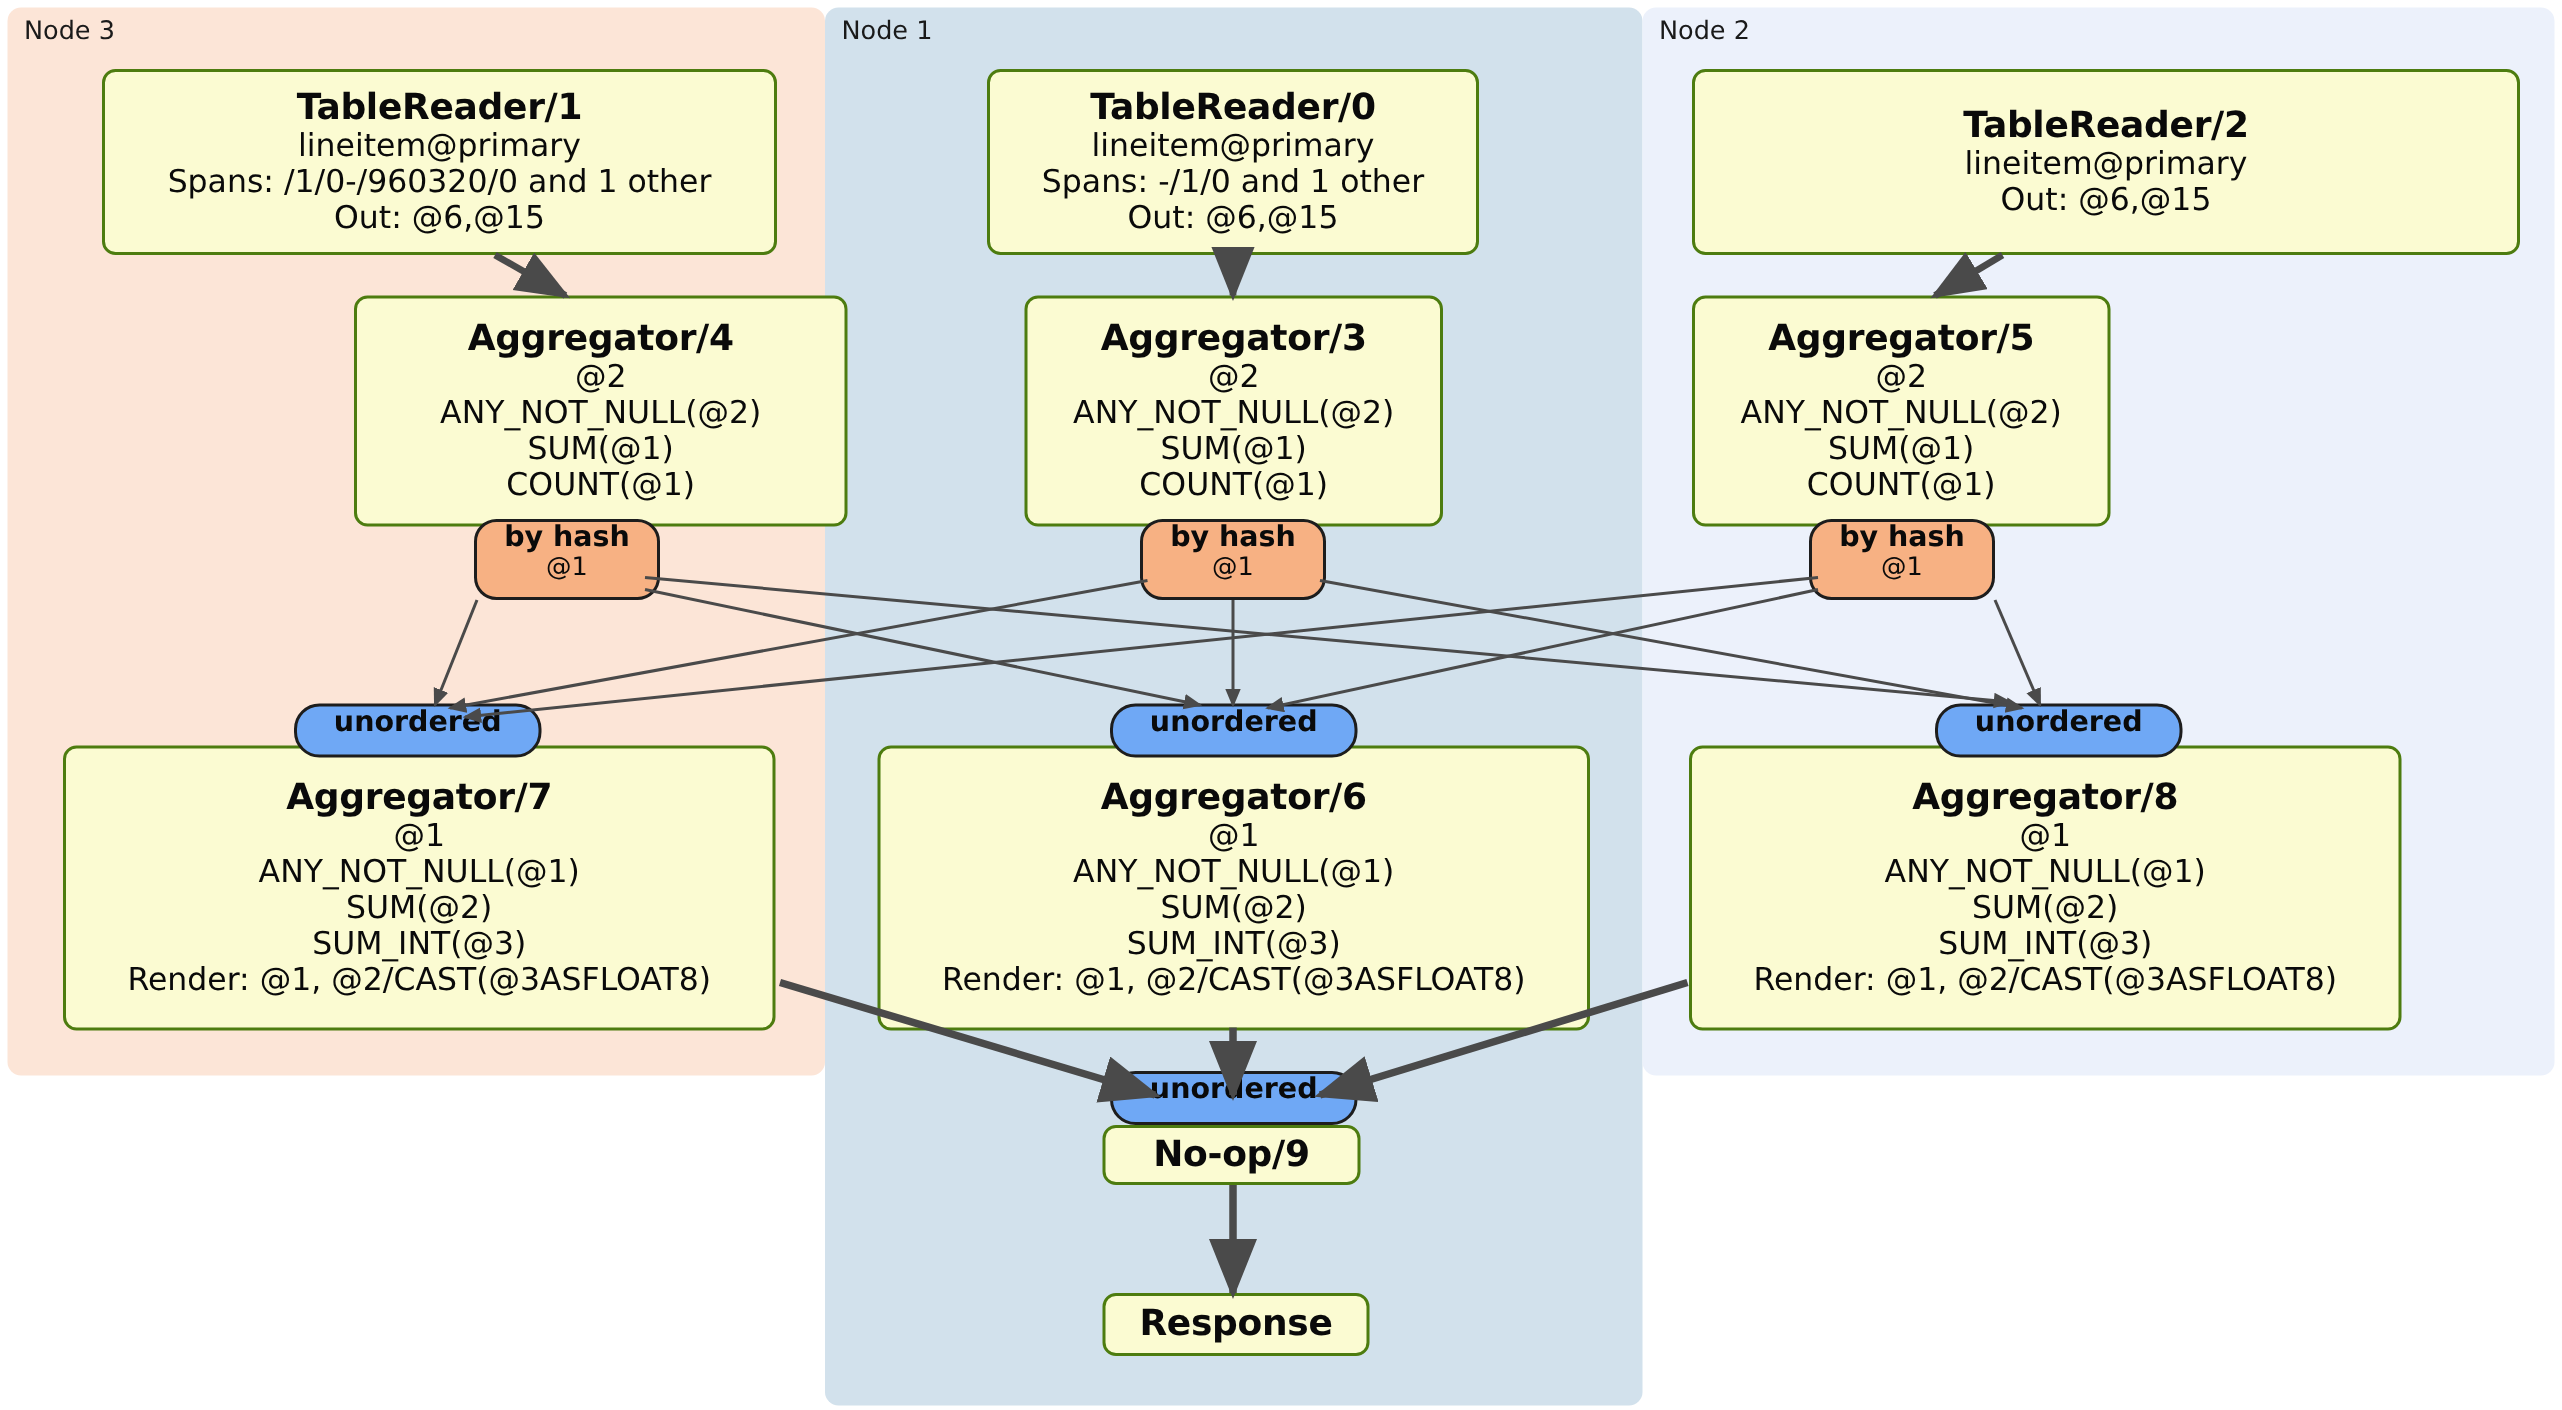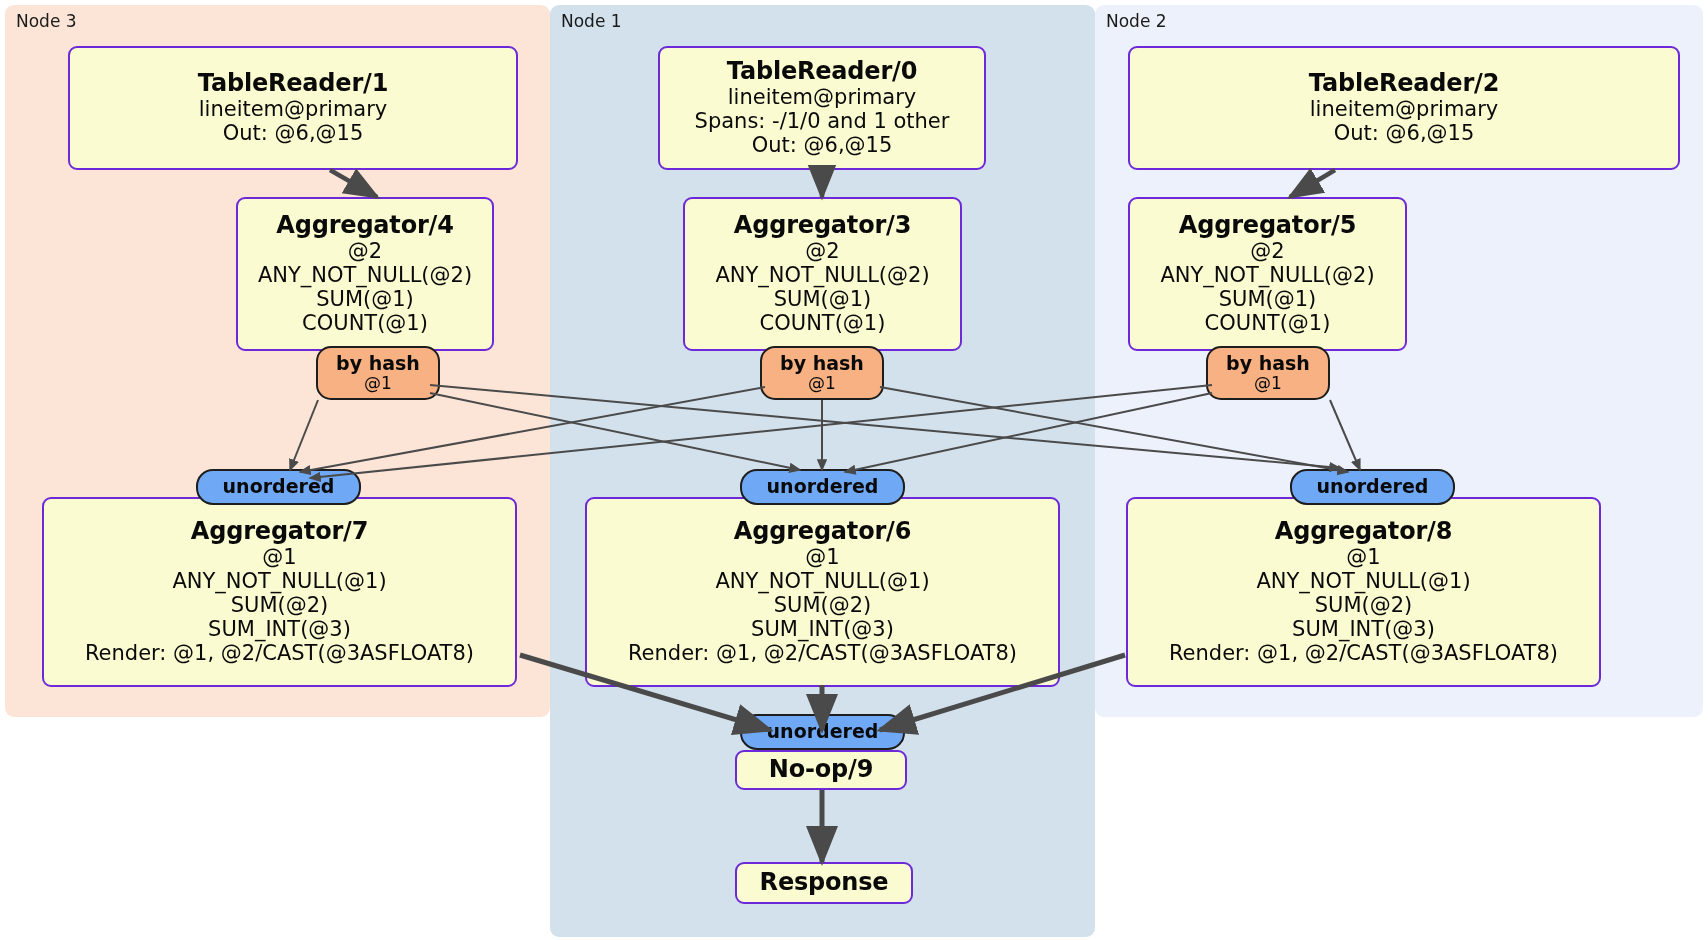--- a/index.html
+++ b/index.html
@@ -14,33 +14,33 @@
     position:absolute;border-radius:9px;
   }
   .node-panel .node-label{
     position:absolute;left:11px;top:6px;
     font-size:17px;color:#1a1a1a;white-space:nowrap;
   }
 
   
   .proc{
     position:absolute;box-sizing:border-box;
-    background:#fbfbd2;border:2px solid #6d28d9;border-radius:9px;
+    background:#fbfbd2;border:2px solid #4d7c0f;border-radius:9px;
     text-align:center;color:#0a0a0a;
     display:flex;flex-direction:column;justify-content:center;align-items:center;
     line-height:1.14;
   }
   .proc .title{font-weight:bold;font-size:24px;letter-spacing:-0.2px;}
   .proc .ln{font-size:21px;white-space:nowrap;}
 
   .pill{
     position:absolute;box-sizing:border-box;
     border:2px solid #1d1d1d;border-radius:17px;
     text-align:center;color:#0a0a0a;
-    display:flex;flex-direction:column;justify-content:center;align-items:center;
+    display:flex;flex-direction:column;align-items:center;
     line-height:1.12;
   }
   .pill.hash{background:#f7b183;border-radius:15px;}
   .pill.unordered{background:#6fa8f5;}
   .pill .ptitle{font-weight:bold;font-size:19px;}
   .pill .psub{font-size:17px;}
 
   
   .layer-panels{z-index:1;}
   .layer-edges{z-index:2;}
@@ -96,37 +96,38 @@
     <path d="M 1125 655 L 880 730" stroke="#4a4a4a" stroke-width="5" fill="none" marker-end="url(#ah)"></path>
 
     <path d="M 822 790 L 822 862" stroke="#4a4a4a" stroke-width="5" fill="none" marker-end="url(#ah)"></path>
   </svg>
 
   <div class="layer-boxes">
 
     <div class="proc" style="left:68px;top:46px;width:450px;height:124px;">
       <div class="title">TableReader/1</div>
       <div class="ln">lineitem@primary</div>
+      <div class="ln">Spans: /1/0-/960320/0 and 1 other</div>
       <div class="ln">Out: @6,@15</div>
     </div>
 
     <div class="proc" style="left:658px;top:46px;width:328px;height:124px;align-items:center;">
       <div class="title">TableReader/0</div>
       <div class="ln">lineitem@primary</div>
       <div class="ln">Spans: -/1/0 and 1 other</div>
       <div class="ln">Out: @6,@15</div>
     </div>
 
     <div class="proc" style="left:1128px;top:46px;width:552px;height:124px;">
       <div class="title">TableReader/2</div>
       <div class="ln">lineitem@primary</div>
       <div class="ln">Out: @6,@15</div>
     </div>
 
-    <div class="proc" style="left:236px;top:197px;width:258px;height:154px;">
+    <div class="proc" style="left:236px;top:197px;width:329px;height:154px;">
       <div class="title">Aggregator/4</div>
       <div class="ln">@2</div>
       <div class="ln">ANY_NOT_NULL(@2)</div>
       <div class="ln">SUM(@1)</div>
       <div class="ln">COUNT(@1)</div>
     </div>
 
     <div class="proc" style="left:683px;top:197px;width:279px;height:154px;">
       <div class="title">Aggregator/3</div>
       <div class="ln">@2</div>

